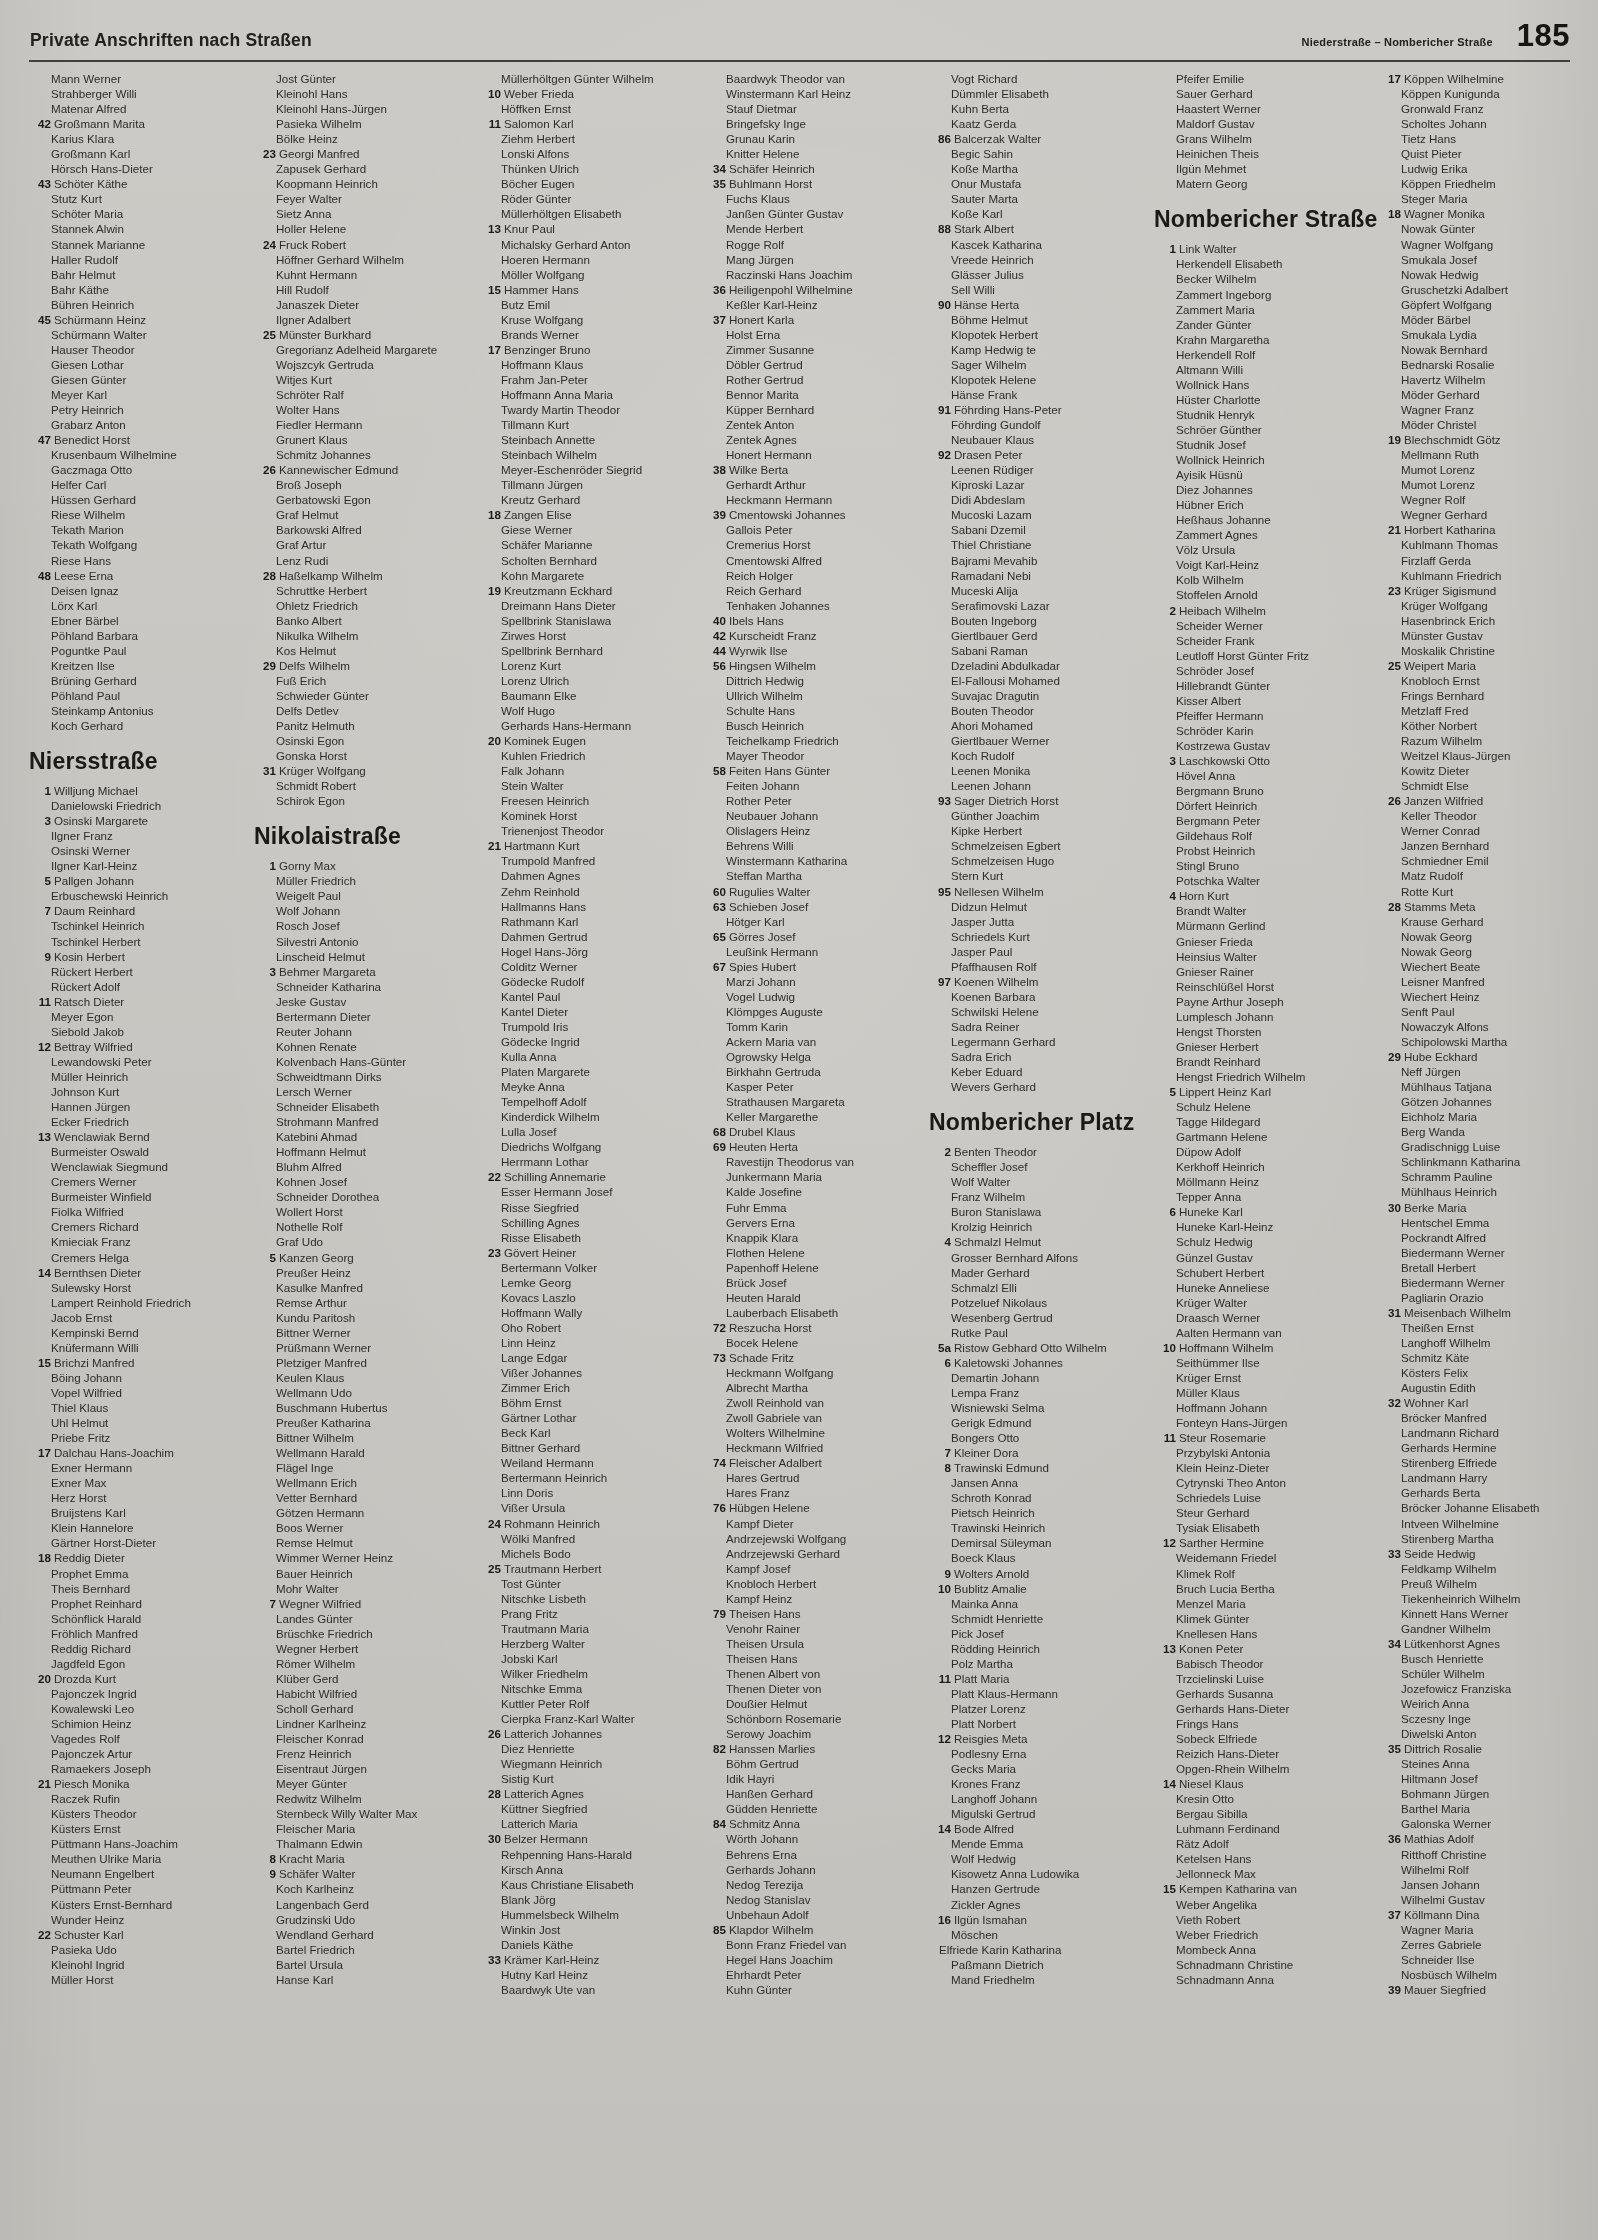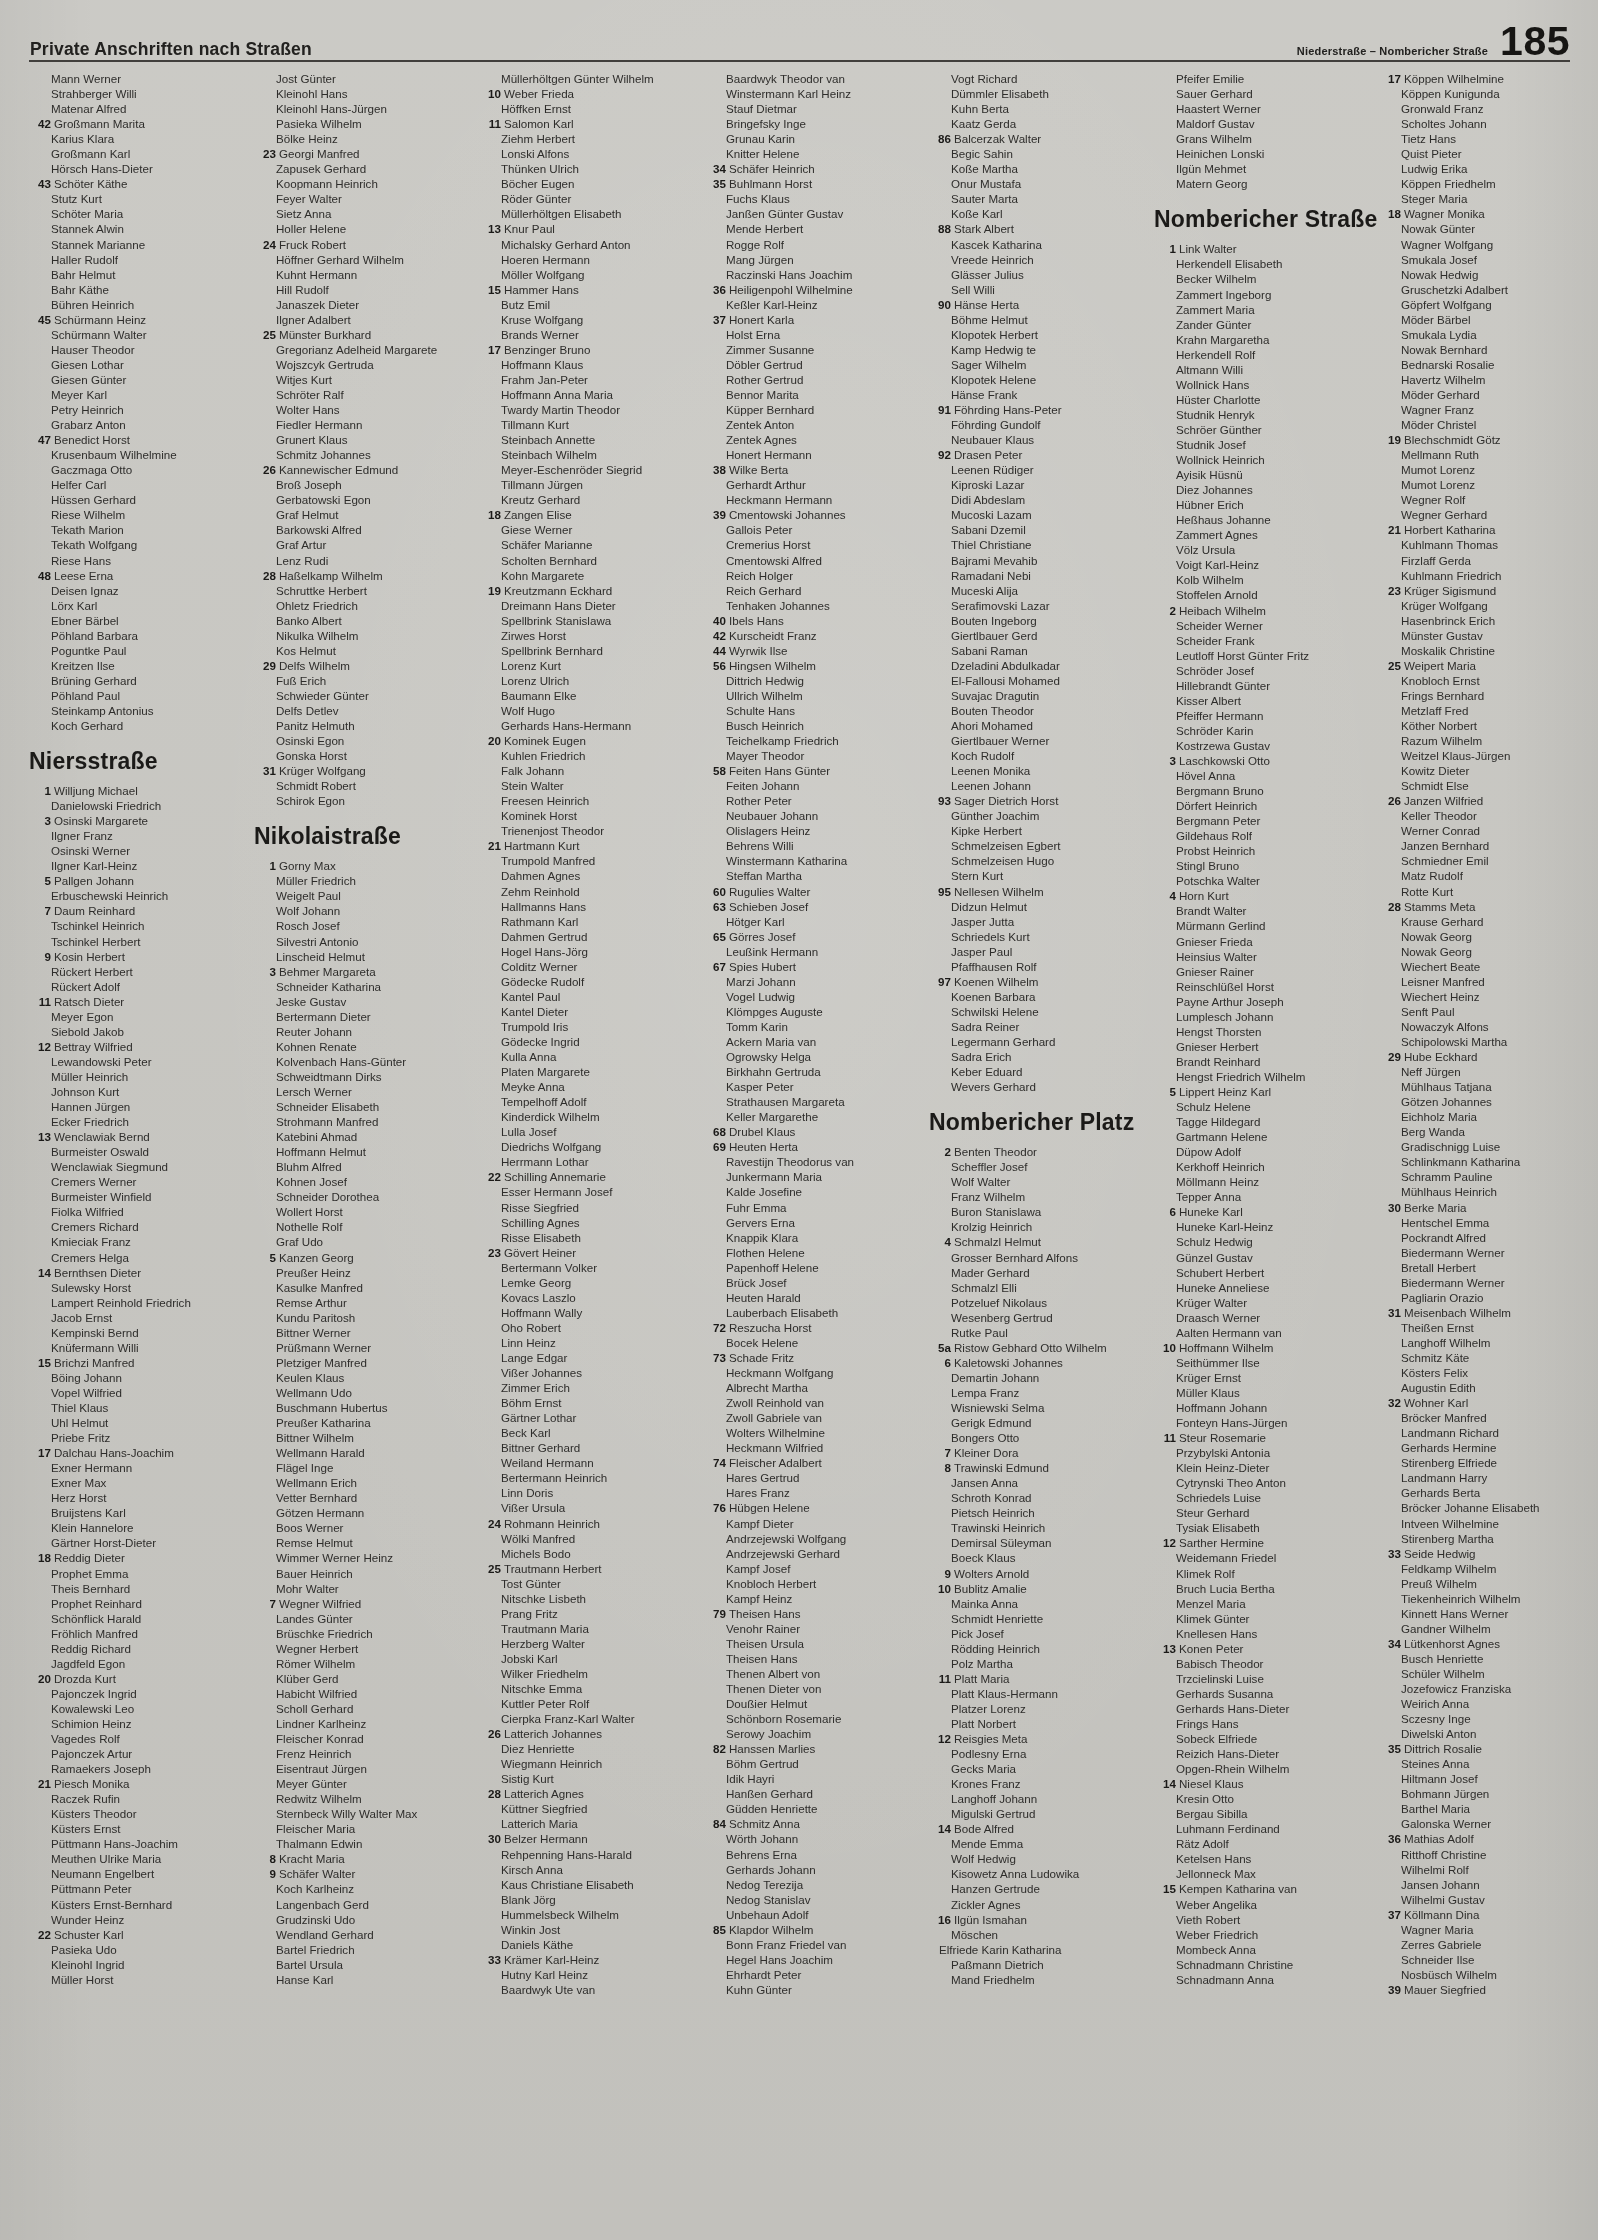--- a/index.html
+++ b/index.html
@@ -10,21 +10,21 @@
                      linear-gradient(90deg, rgba(0,0,0,.04) 0%, rgba(0,0,0,0) 6%, rgba(0,0,0,0) 94%, rgba(0,0,0,.05) 100%),
                      linear-gradient(180deg, rgba(255,255,255,.06) 0%, rgba(0,0,0,.03) 100%);
     font-family:"Liberation Sans","DejaVu Sans",sans-serif;
     color:#2e2d2b;
     -webkit-font-smoothing:antialiased;
   }
   .page-header{position:absolute;top:18px;left:30px;right:28px;display:flex;justify-content:space-between;align-items:baseline;}
   .ph-left{font-size:17.5px;font-weight:bold;color:#22211f;letter-spacing:.2px;}
   .ph-right{display:flex;align-items:baseline;}
   .ph-range{font-size:11px;font-weight:bold;color:#22211f;letter-spacing:.2px;}
-  .ph-num{font-size:41px;font-weight:bold;color:#161513;margin-left:12px;letter-spacing:.5px;}
+  .ph-num{font-size:31px;font-weight:bold;color:#161513;margin-left:24px;letter-spacing:.5px;}
   .header-rule{position:absolute;top:60px;left:29px;right:28px;height:2px;background:#413f3c;}
   .columns{position:absolute;top:71px;left:29px;display:flex;gap:13px;}
   .column{flex:0 0 212px;width:212px;}
   .line{display:flex;white-space:nowrap;font-size:11.6px;line-height:15.05px;}
   .num{flex:0 0 22px;width:22px;text-align:right;padding-right:3px;font-weight:bold;color:#1b1a18;}
   .name{color:#2e2d2b;}
   .noname{padding-left:22px;}
   .cont .name{padding-left:10px;}
   .street-header{font-size:23px;line-height:26px;font-weight:bold;color:#1b1a18;margin:15px 0 9px 0;letter-spacing:.2px;white-space:nowrap;}
 </style>
@@ -2043,21 +2043,21 @@
       <div class="line">
         <span class="name noname">Haastert Werner</span>
       </div>
       <div class="line">
         <span class="name noname">Maldorf Gustav</span>
       </div>
       <div class="line">
         <span class="name noname">Grans Wilhelm</span>
       </div>
       <div class="line">
-        <span class="name noname">Heinichen Lonski</span>
+        <span class="name noname">Heinichen Theis</span>
       </div>
       <div class="line">
         <span class="name noname">Ilgün Mehmet</span>
       </div>
       <div class="line">
         <span class="name noname">Matern Georg</span>
       </div>
       <div class="street-header">Nombericher Straße</div>
       <div class="line">
         <span class="num">1</span>

